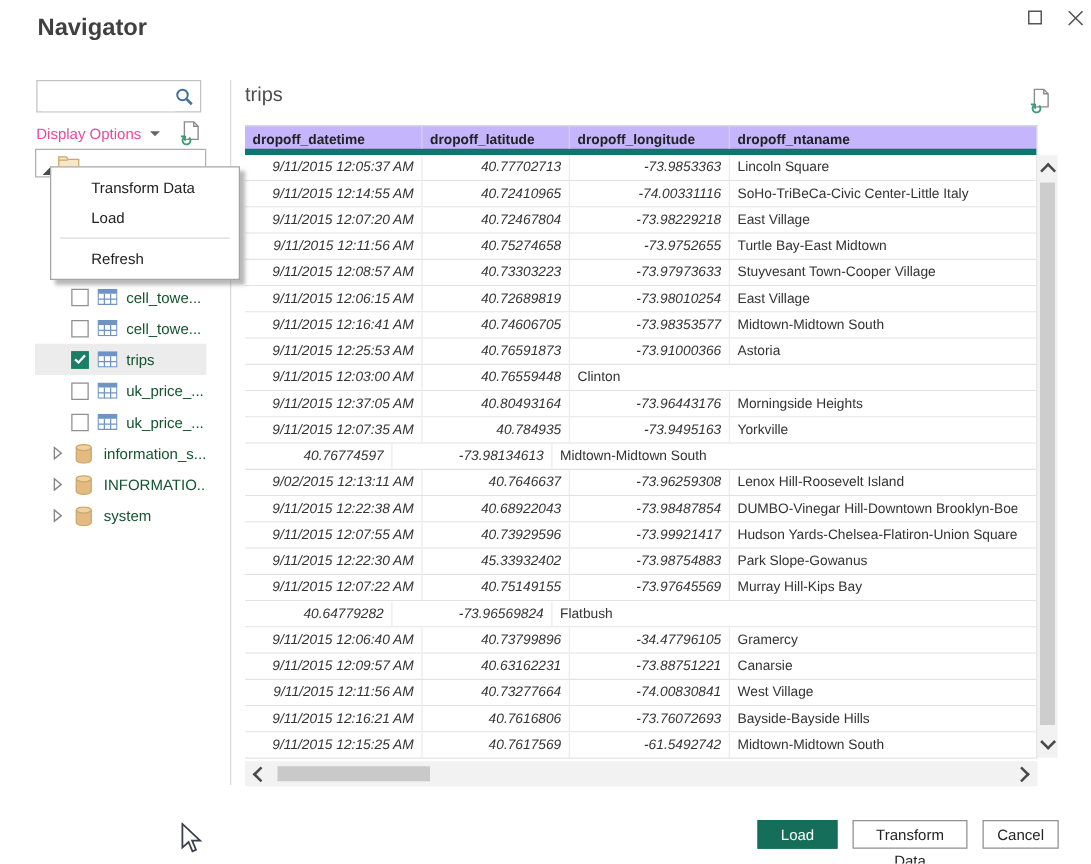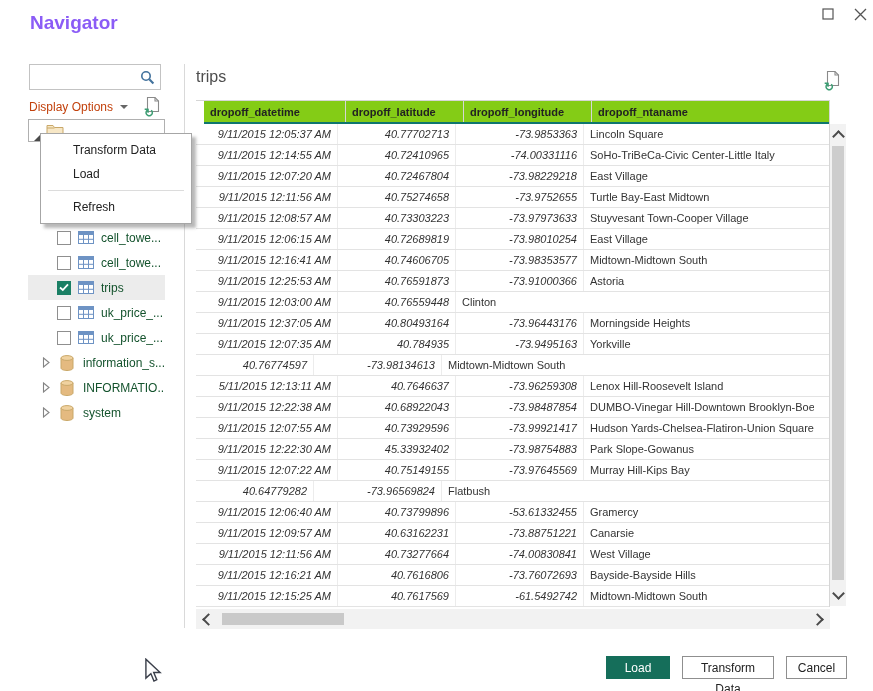--- a/index.html
+++ b/index.html
@@ -1,26 +1,26 @@
 <!DOCTYPE html>
 <html><head>
 <meta charset="utf-8">
 <style>
   html,body{margin:0;padding:0;background:#fff;}
   .dialog{position:relative;width:873px;height:691px;background:#fff;
     font-family:"Liberation Sans",sans-serif;overflow:hidden;}
-  .title{position:absolute;left:30px;top:12px;font-size:19px;font-weight:700;color:#8b5cf6;}
+  .title{position:absolute;left:30px;top:12px;font-size:19px;font-weight:700;color:#404040;}
   .win-btn{position:absolute;top:4px;width:20px;height:20px;display:flex;align-items:center;justify-content:center;cursor:pointer;}
   .win-max{left:818px;} .win-close{left:850px;}
 
   
   .search-box{position:absolute;left:29px;top:64px;width:132px;height:26px;border:1px solid #c3c3c3;background:#fff;box-sizing:border-box;}
   .search-box input{position:absolute;left:4px;top:2px;width:102px;height:20px;border:none;outline:none;font-size:12px;font-family:inherit;}
   .search-icon{position:absolute;right:5px;top:5px;width:15px;height:15px;}
-  .display-options{position:absolute;left:29px;top:100px;font-size:12px;color:#c2410c;cursor:pointer;}
+  .display-options{position:absolute;left:29px;top:100px;font-size:12px;color:#ec4899;cursor:pointer;}
   .display-options .caret{display:inline-block;margin-left:7px;width:0;height:0;border-left:4px solid transparent;border-right:4px solid transparent;border-top:4px solid #666;vertical-align:2px;}
   .icon-refresh{position:absolute;width:16px;height:20px;}
   .icon-refresh .glyph{position:absolute;left:-2px;bottom:-3px;color:#3C9D73;font-size:12px;font-weight:700;line-height:12px;}
   .refresh-tree{left:146px;top:96px;} .refresh-preview{left:826px;top:70px;}
 
   .root-node{position:absolute;left:28px;top:119px;width:137px;height:23px;border:1px solid #b0b0b0;box-sizing:border-box;background:#fff;}
   .root-node .expander{position:absolute;left:4px;top:8px;}
   .root-node .folder{position:absolute;left:17px;top:4px;}
 
   .tree{position:absolute;left:28px;top:200px;width:137px;}
@@ -32,21 +32,21 @@
   .tree-item .label{margin-left:7px;white-space:nowrap;overflow:hidden;}
   .tree-item .arrow{margin-left:14px;flex:0 0 auto;display:flex;}
   .tree-item .dbicon{margin-left:10px;flex:0 0 auto;display:flex;}
   .tree-item .dblabel{margin-left:9px;white-space:nowrap;overflow:hidden;}
 
   .divider{position:absolute;left:184px;top:64px;width:1px;height:564px;background:#d9d9d9;}
 
   
   .preview-title{position:absolute;left:196px;top:68px;font-size:16px;color:#4d4d4d;}
   .grid{position:absolute;left:196px;top:100px;width:634px;border-top:1px solid #d6d6d6;border-right:1px solid #d6d6d6;box-sizing:border-box;}
-  .thead{display:flex;height:23px;background:#84cc16;border-bottom:2px solid #0f766e;box-sizing:border-box;margin-left:8px;}
+  .thead{display:flex;height:23px;background:#c4b5fd;border-bottom:5px solid #0f766e;box-sizing:border-box;}
   .th{font-size:11px;font-weight:700;color:#222;line-height:22px;padding:0 6px;border-right:1px solid #d6d6d6;box-sizing:border-box;white-space:nowrap;overflow:hidden;}
   .tr{display:flex;height:21px;border-bottom:1px solid #e3e3e3;box-sizing:border-box;background:#fff;}
   .td{font-size:11px;color:#333;line-height:20px;padding:0 6px;border-right:1px solid #ececec;box-sizing:border-box;white-space:nowrap;overflow:hidden;}
   .td.num{font-style:italic;text-align:right;}
   .c0{width:142px;} .c1{width:118px;} .c2{width:128px;} .c3{width:230px;border-right:none !important;}
 
   
   .vscroll{position:absolute;left:830px;top:124px;width:16px;height:482px;background:#f2f2f2;}
   .vscroll .thumb{position:absolute;left:2px;top:22px;width:12px;height:434px;background:#cdcdcd;}
   .hscroll{position:absolute;left:196px;top:609px;width:634px;height:20px;background:#f2f2f2;}
@@ -326,21 +326,21 @@
           <div class="td c1 num">40.784935</div>
           <div class="td c2 num">-73.9495163</div>
           <div class="td c3">Yorkville</div>
         </div>
         <div class="tr">
           <div class="td c1 num">40.76774597</div>
           <div class="td c2 num">-73.98134613</div>
           <div class="td c3">Midtown-Midtown South</div>
         </div>
         <div class="tr">
-          <div class="td c0 num">5/11/2015 12:13:11 AM</div>
+          <div class="td c0 num">9/02/2015 12:13:11 AM</div>
           <div class="td c1 num">40.7646637</div>
           <div class="td c2 num">-73.96259308</div>
           <div class="td c3">Lenox Hill-Roosevelt Island</div>
         </div>
         <div class="tr">
           <div class="td c0 num">9/11/2015 12:22:38 AM</div>
           <div class="td c1 num">40.68922043</div>
           <div class="td c2 num">-73.98487854</div>
           <div class="td c3">DUMBO-Vinegar Hill-Downtown Brooklyn-Boerum</div>
         </div>
@@ -363,21 +363,21 @@
           <div class="td c3">Murray Hill-Kips Bay</div>
         </div>
         <div class="tr">
           <div class="td c1 num">40.64779282</div>
           <div class="td c2 num">-73.96569824</div>
           <div class="td c3">Flatbush</div>
         </div>
         <div class="tr">
           <div class="td c0 num">9/11/2015 12:06:40 AM</div>
           <div class="td c1 num">40.73799896</div>
-          <div class="td c2 num">-53.61332455</div>
+          <div class="td c2 num">-34.47796105</div>
           <div class="td c3">Gramercy</div>
         </div>
         <div class="tr">
           <div class="td c0 num">9/11/2015 12:09:57 AM</div>
           <div class="td c1 num">40.63162231</div>
           <div class="td c2 num">-73.88751221</div>
           <div class="td c3">Canarsie</div>
         </div>
         <div class="tr">
           <div class="td c0 num">9/11/2015 12:11:56 AM</div>

